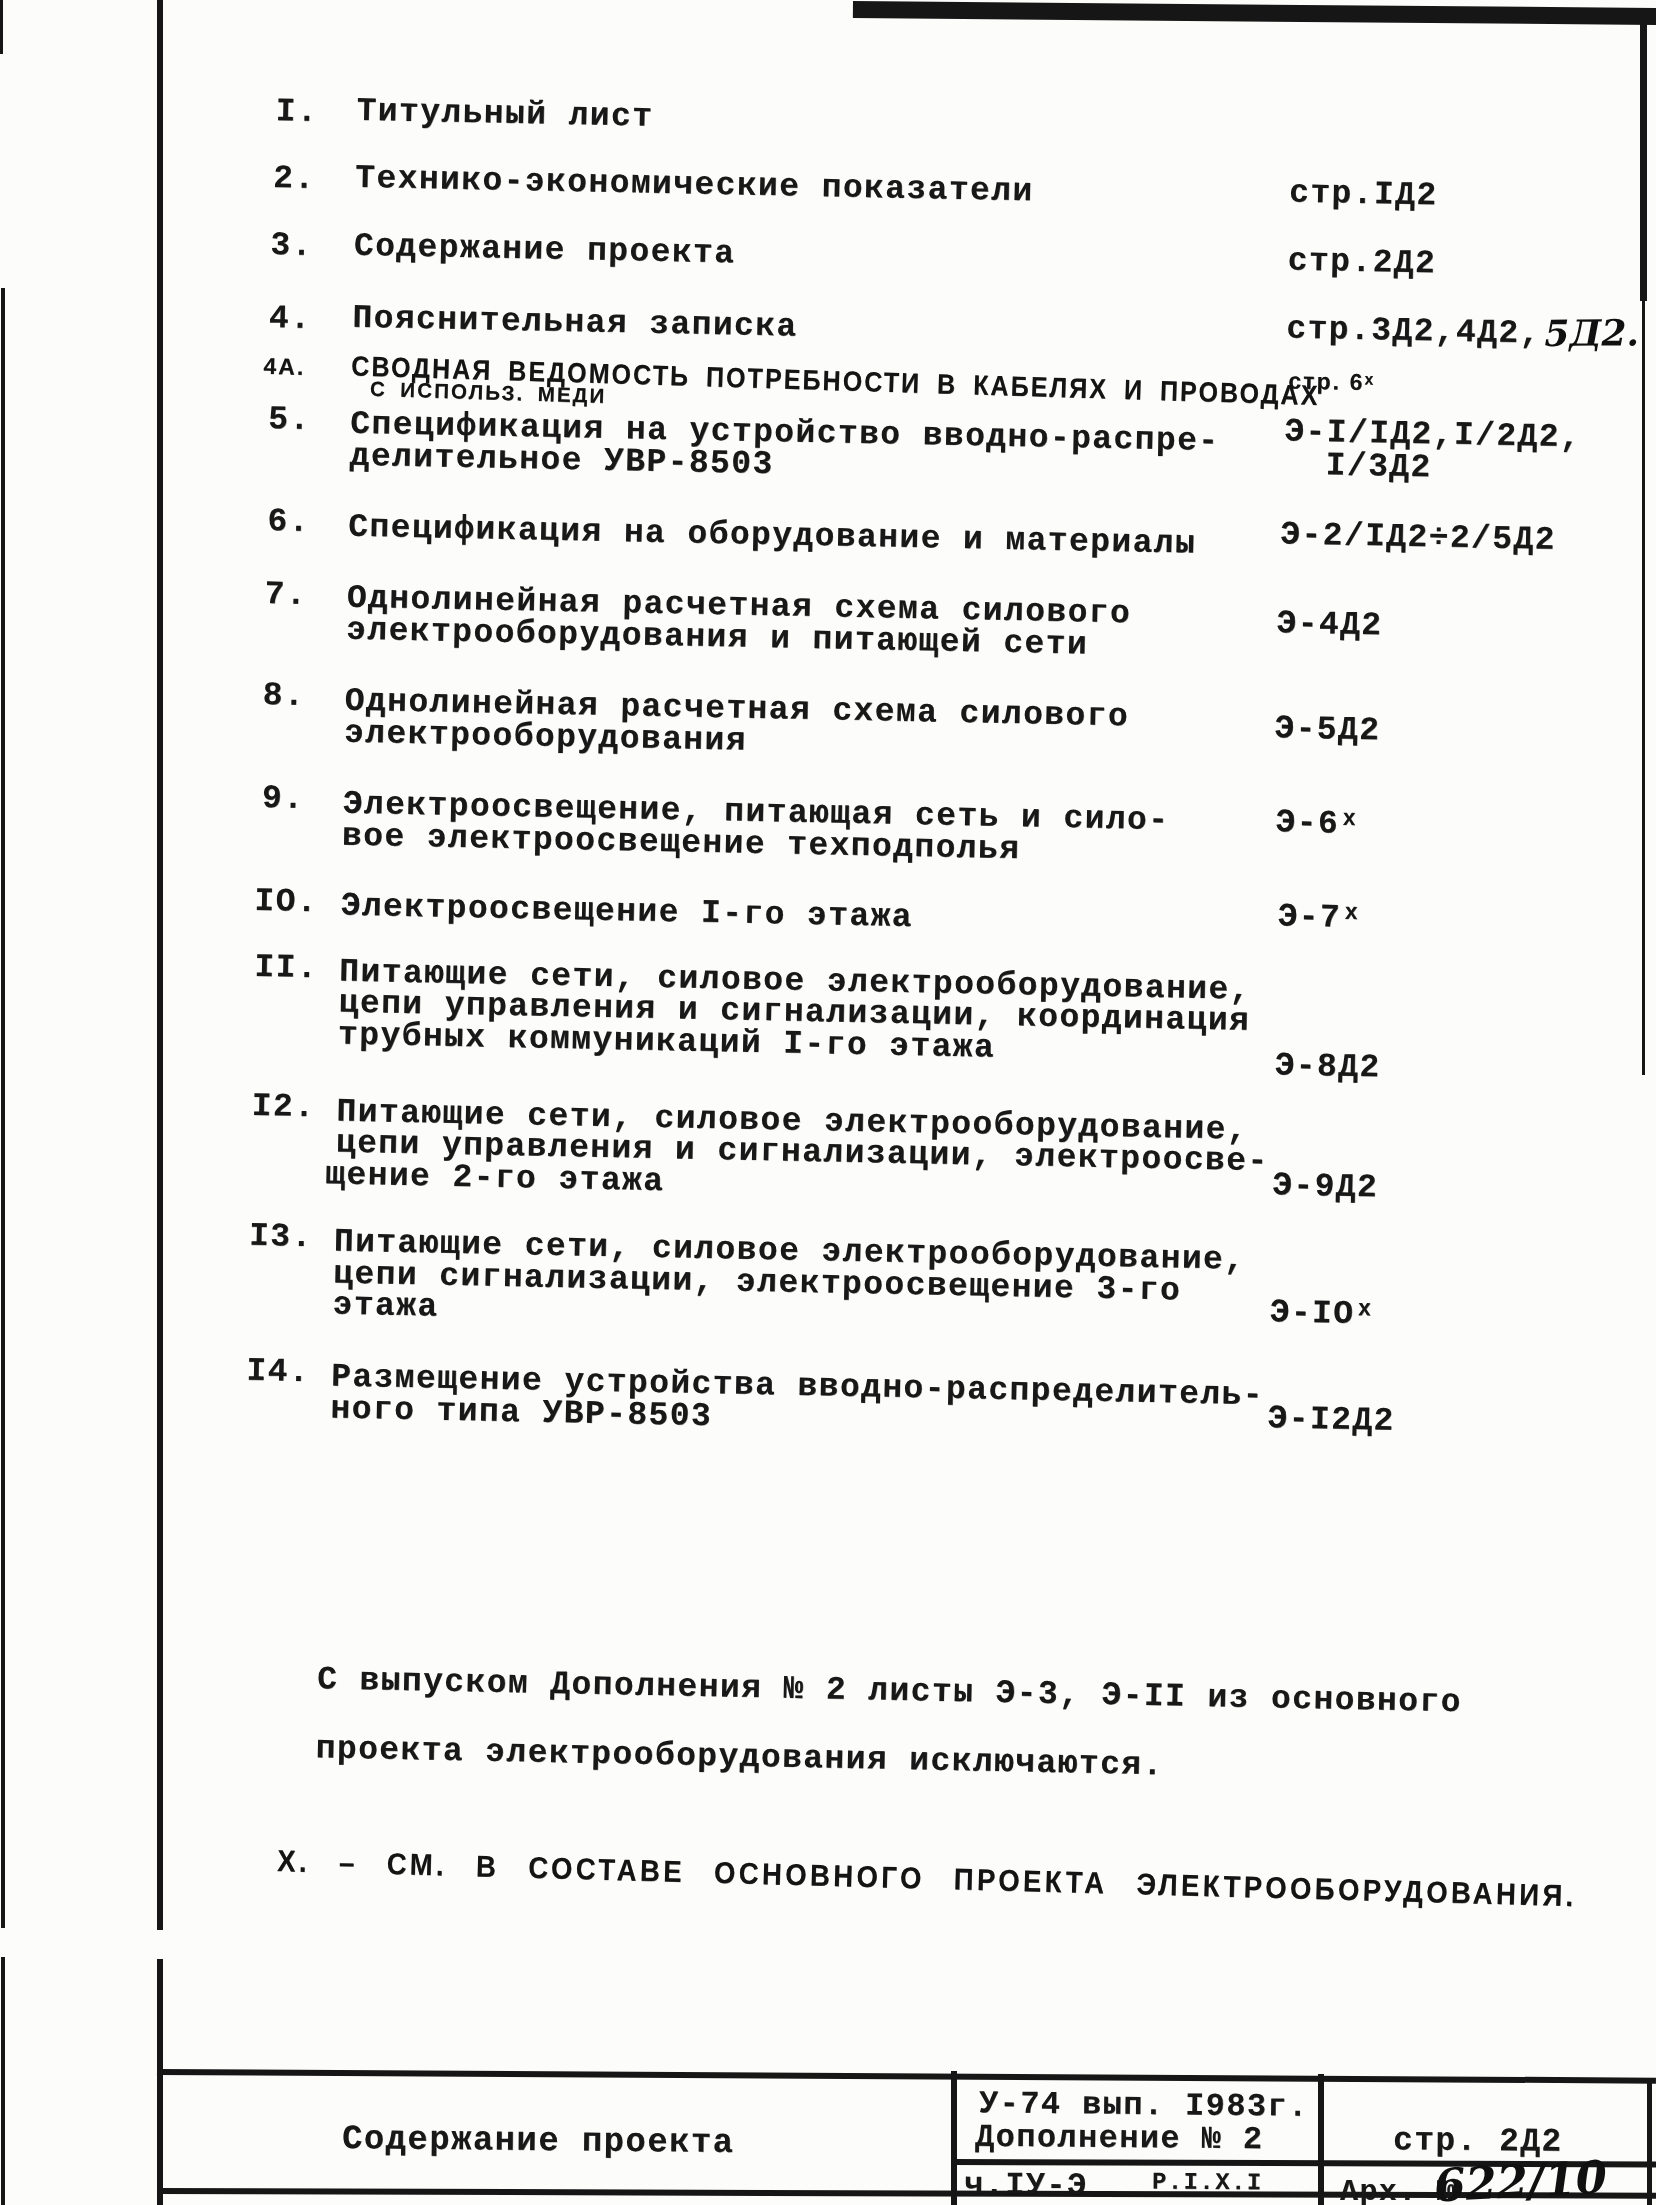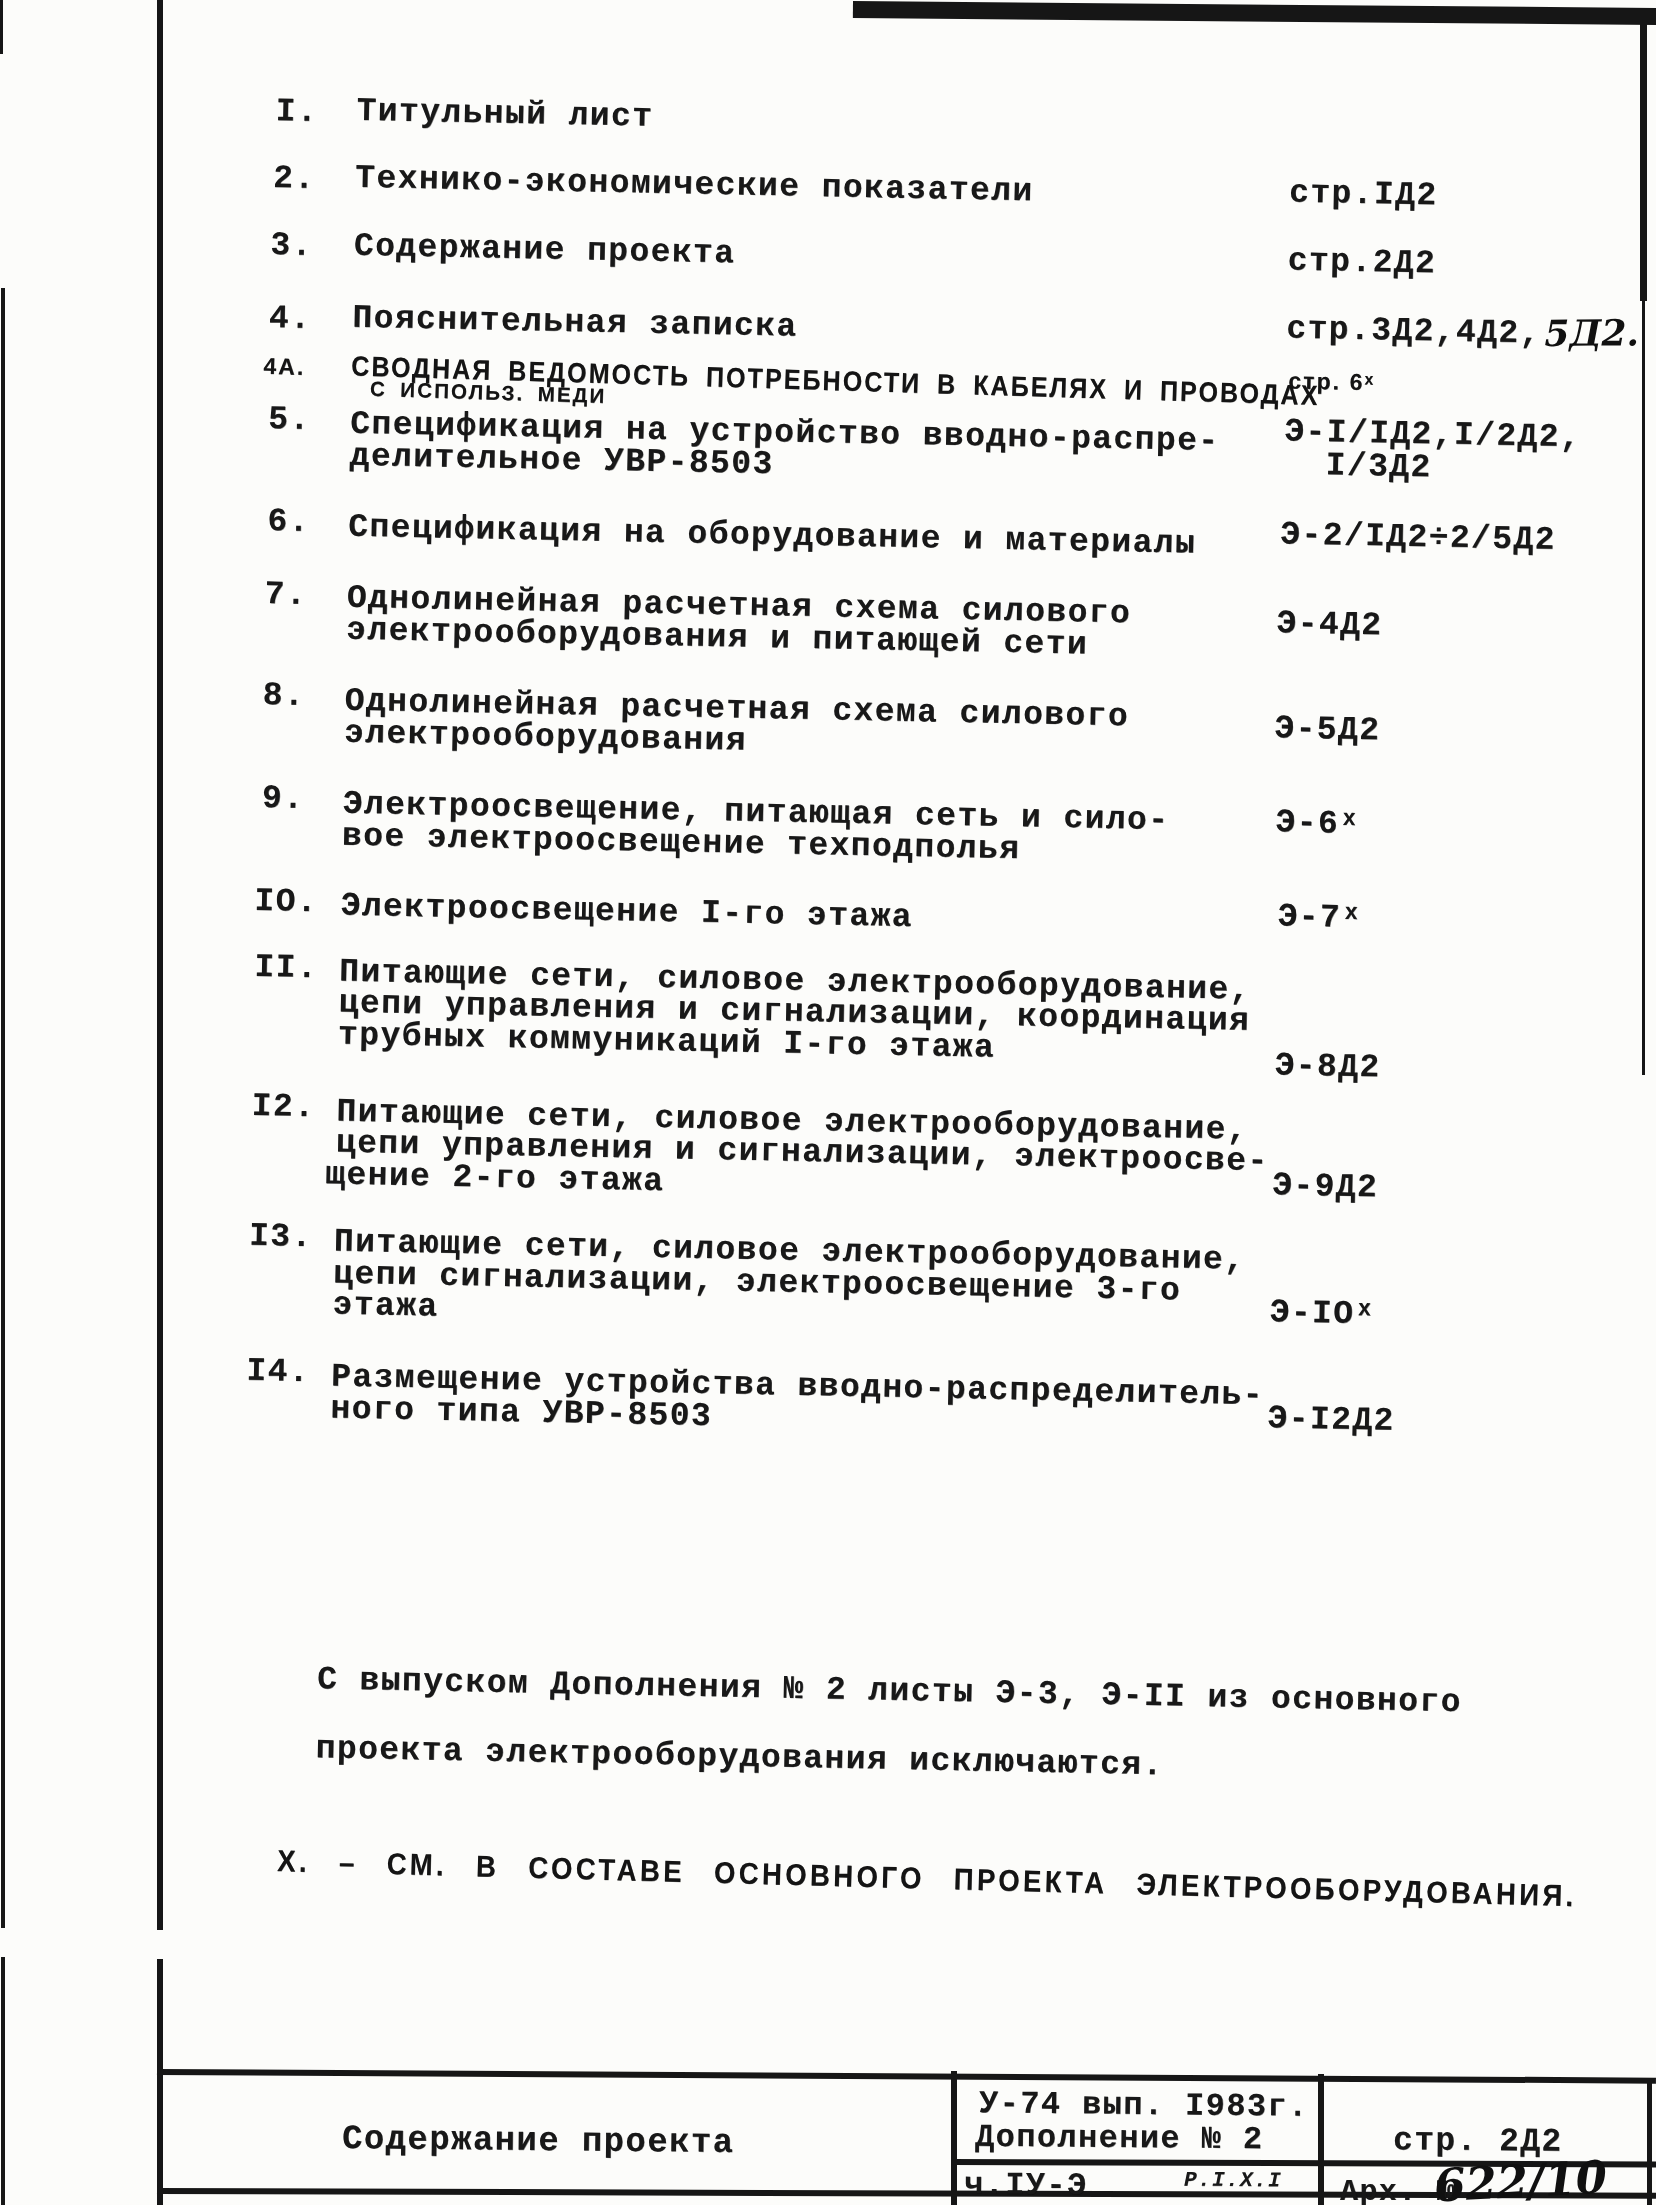--- a/index.html
+++ b/index.html
@@ -127,17 +127,17 @@
 <div class="line" style="left:953px;top:2159px;width:704px;height:5.5px;transform:rotate(.2deg);transform-origin:0 0;"></div>
 <div class="line" style="left:157px;top:2188px;width:1499px;height:6.2px;transform:rotate(.18deg);transform-origin:0 0;"></div>
 <div class="line" style="left:951px;top:2071px;width:6.2px;height:134px;"></div>
 <div class="line" style="left:1318px;top:2074px;width:6.2px;height:131px;"></div>
 <div class="line" style="left:1647px;top:2080px;width:4.8px;height:126px;"></div>
 
 <div class="t" style="left:342px;top:2124px;font-size:34px;transform:rotate(.6deg);">Содержание проекта</div>
 <div class="t" style="left:979px;top:2089px;font-size:32px;transform:rotate(.6deg);">У-74 вып. I983г.</div>
 <div class="t" style="left:975px;top:2122px;font-size:32px;transform:rotate(.5deg);">Дополнение № 2</div>
 <div class="t" style="left:964px;top:2169px;font-size:32px;transform:rotate(.4deg);">ч.IУ-Э</div>
-<div class="t" style="left:1184px;top:2170px;font-size:21px;transform:rotate(.4deg);font-style:italic;">Р.I.Х.I</div>
+<div class="t" style="left:1152px;top:2170px;font-size:24px;transform:rotate(.4deg);">Р.I.Х.I</div>
 <div class="t" style="left:1393px;top:2125px;font-size:33px;transform:rotate(.5deg);">стр. 2Д2</div>
 <div class="t" style="left:1340px;top:2177px;font-size:30px;">Арх. №</div>
 <div class="hw" style="left:1434px;top:2155px;font-size:45px;transform:rotate(-3deg);z-index:5;">622/10</div>
 
 
 </body></html>

